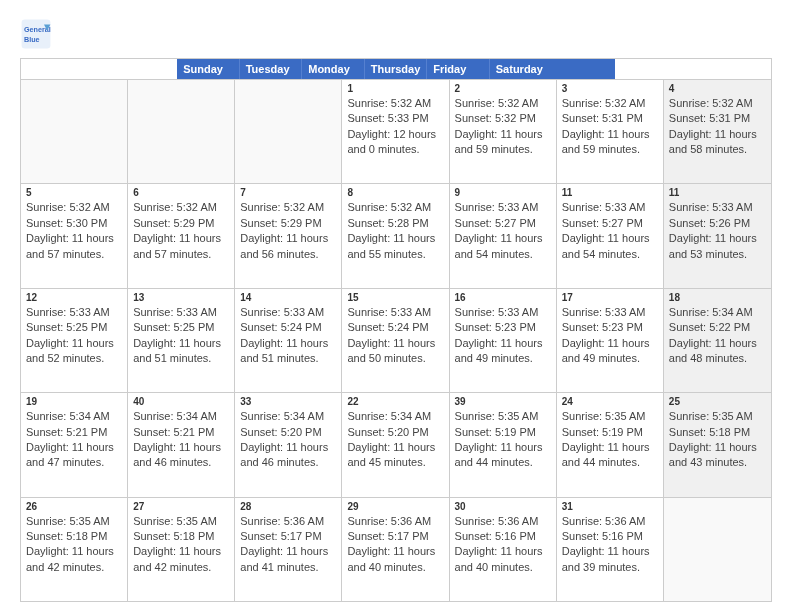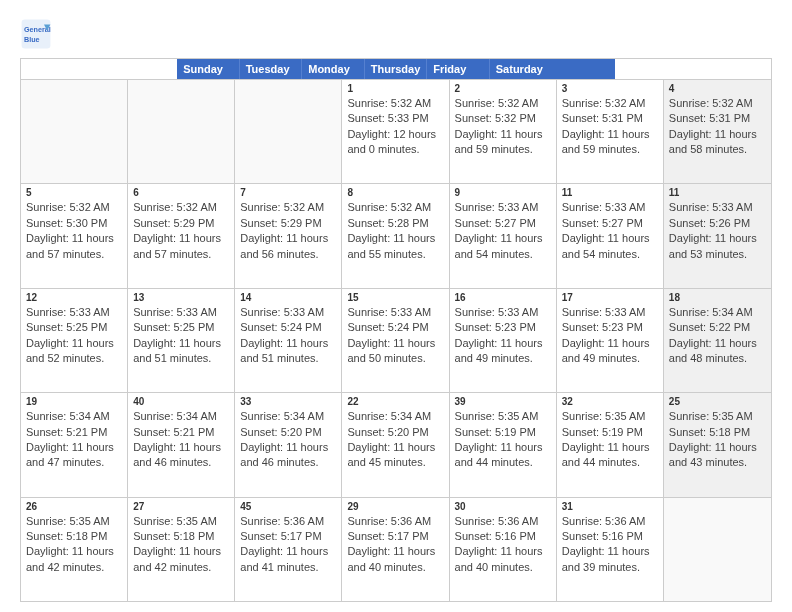--- a/index.html
+++ b/index.html
@@ -235,39 +235,39 @@
           </div>
           <div class="cal-cell">
             <div class="day-num">22</div>
             <div class="day-info">Sunrise: 5:34 AM<br>Sunset: 5:20 PM<br>Daylight: 11 hours and 45 minutes.</div>
           </div>
           <div class="cal-cell">
             <div class="day-num">39</div>
             <div class="day-info">Sunrise: 5:35 AM<br>Sunset: 5:19 PM<br>Daylight: 11 hours and 44 minutes.</div>
           </div>
           <div class="cal-cell">
-            <div class="day-num">32</div>
+            <div class="day-num">24</div>
             <div class="day-info">Sunrise: 5:35 AM<br>Sunset: 5:19 PM<br>Daylight: 11 hours and 44 minutes.</div>
           </div>
           <div class="cal-cell shaded">
             <div class="day-num">25</div>
             <div class="day-info">Sunrise: 5:35 AM<br>Sunset: 5:18 PM<br>Daylight: 11 hours and 43 minutes.</div>
           </div>
         </div>
         <div class="cal-row">
           <div class="cal-cell">
             <div class="day-num">26</div>
             <div class="day-info">Sunrise: 5:35 AM<br>Sunset: 5:18 PM<br>Daylight: 11 hours and 42 minutes.</div>
           </div>
           <div class="cal-cell">
             <div class="day-num">27</div>
             <div class="day-info">Sunrise: 5:35 AM<br>Sunset: 5:18 PM<br>Daylight: 11 hours and 42 minutes.</div>
           </div>
           <div class="cal-cell">
-            <div class="day-num">45</div>
+            <div class="day-num">28</div>
             <div class="day-info">Sunrise: 5:36 AM<br>Sunset: 5:17 PM<br>Daylight: 11 hours and 41 minutes.</div>
           </div>
           <div class="cal-cell">
             <div class="day-num">29</div>
             <div class="day-info">Sunrise: 5:36 AM<br>Sunset: 5:17 PM<br>Daylight: 11 hours and 40 minutes.</div>
           </div>
           <div class="cal-cell">
             <div class="day-num">30</div>
             <div class="day-info">Sunrise: 5:36 AM<br>Sunset: 5:16 PM<br>Daylight: 11 hours and 40 minutes.</div>
           </div>

